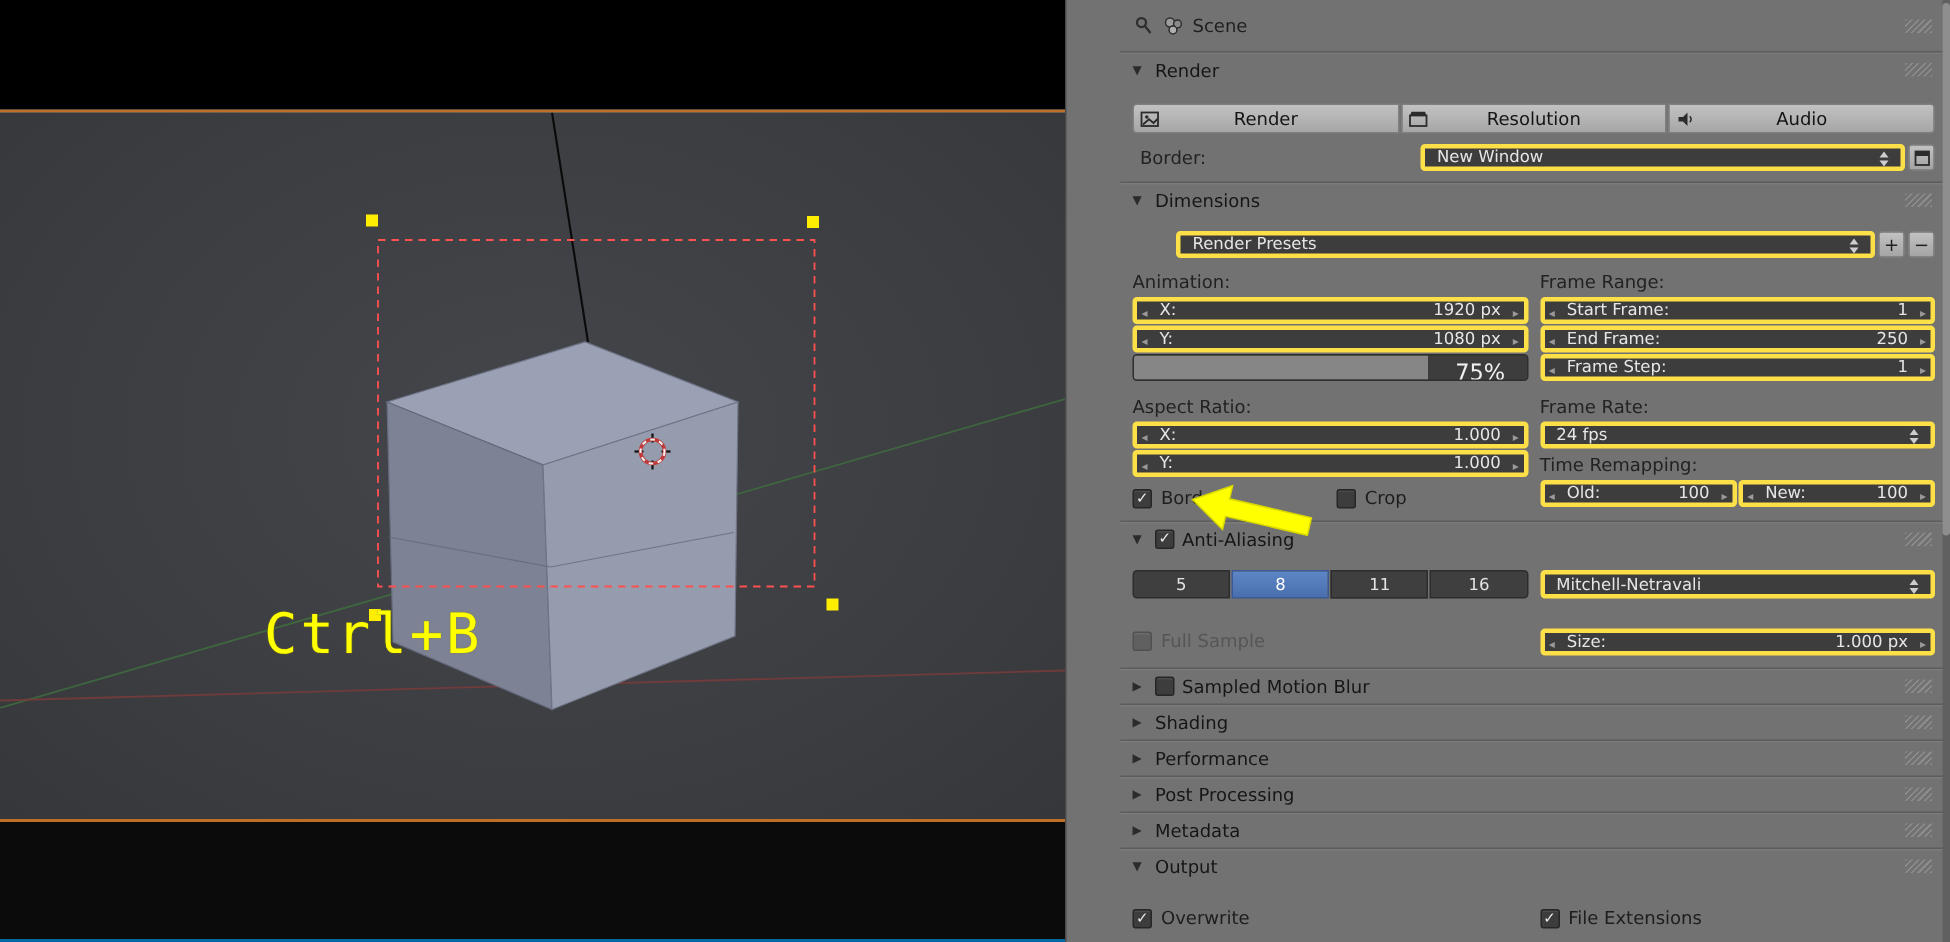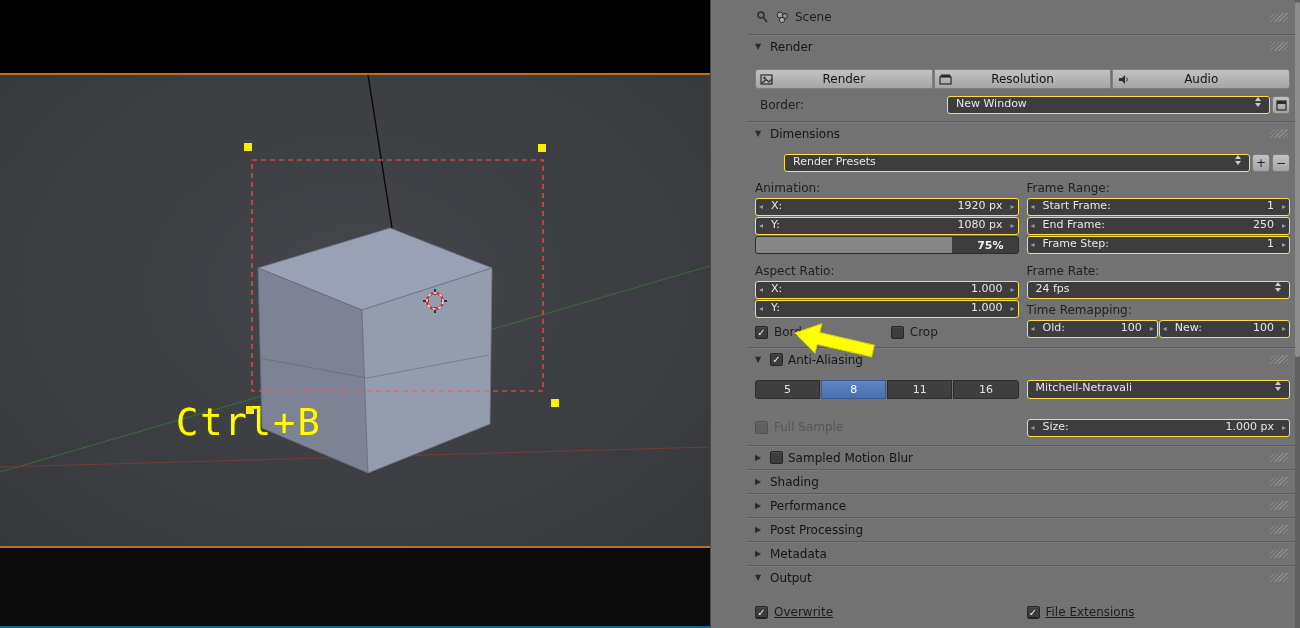--- a/index.html
+++ b/index.html
@@ -38,35 +38,35 @@
     background:repeating-linear-gradient(135deg,#8f8f8f 0 1px, transparent 1px 3px);
     opacity:.9;
   }
   .body { padding:0 10px 7px 8px; }
   .cols { display:flex; gap:8px; }
   .col { flex:1; min-width:0; }
   .col-label { height:14px; color:#222; margin-bottom:3px; }
 
   
   .field, .dropdown, .txt {
-    position:relative; height:18px; background:#3d3d3d; border:1px solid #fde047;
+    position:relative; height:18px; background:#3d3d3d; border:3px solid #fde047;
     border-radius:3px; color:#e6e6e6; font-size:11px;
-    display:flex; align-items:flex-start;
+    display:flex; align-items:flex-end;
   }
   .field { justify-content:space-between; padding:0 15px; margin-bottom:1px; }
   .field .arrL, .field .arrR { position:absolute; top:3px; font-size:8px; color:#9a9a9a; }
   .field .arrL { left:3px; } .field .arrR { right:3px; }
   .dropdown { padding:0 8px; justify-content:space-between; }
   .txt { padding:0 8px; }
   .ud { display:flex; flex-direction:column; gap:2px; margin-left:6px; }
   .tu { width:0;height:0;border-left:3px solid transparent;border-right:3px solid transparent;border-bottom:4px solid #cdcdcd; }
   .td { width:0;height:0;border-left:3px solid transparent;border-right:3px solid transparent;border-top:4px solid #cdcdcd; }
   .slider { position:relative; height:18px; background:#3d3d3d; border:1px solid #2e2e2e; border-radius:3px; overflow:hidden; }
   .slider .fill { position:absolute; left:0; top:0; bottom:0; background:#868686; }
-  .slider .val { position:absolute; right:14px; top:2px; color:#f0f0f0; font-size:11px;font-weight:bold; }
+  .slider .val { position:absolute; right:14px; top:2px; color:#f0f0f0; font-size:15px; }
 
   
   .lbtn {
     position:relative; height:20px; background:linear-gradient(#c2c2c2,#a6a6a6);
     border:1px solid #7f7f7f; border-radius:3px; color:#141414;
     display:flex; align-items:center; justify-content:center; font-size:12px;
   }
   .lbtn .bicon { position:absolute; left:4px; top:3px; }
   .sqbtn {
     width:18px; height:18px; background:linear-gradient(#c2c2c2,#a4a4a4);
@@ -419,21 +419,21 @@
     <span class="grip"></span>
   </div>
   <div class="sep"></div>
 
   <div class="sec-head">
     <span class="tri">▼</span>
     <span class="title">Output</span>
     <span class="grip"></span>
   </div>
   <div class="body" style="padding-top:7px;">
-    <div class="cols" style="margin-top:8px;text-decoration:underline;">
+    <div class="cols" style="margin-top:8px;">
       <div class="col cbrow">
         <span class="cb checked"></span>
         <span class="cb-label">Overwrite</span>
       </div>
       <div class="col cbrow">
         <span class="cb checked"></span>
         <span class="cb-label">File Extensions</span>
       </div>
     </div>
   </div>

